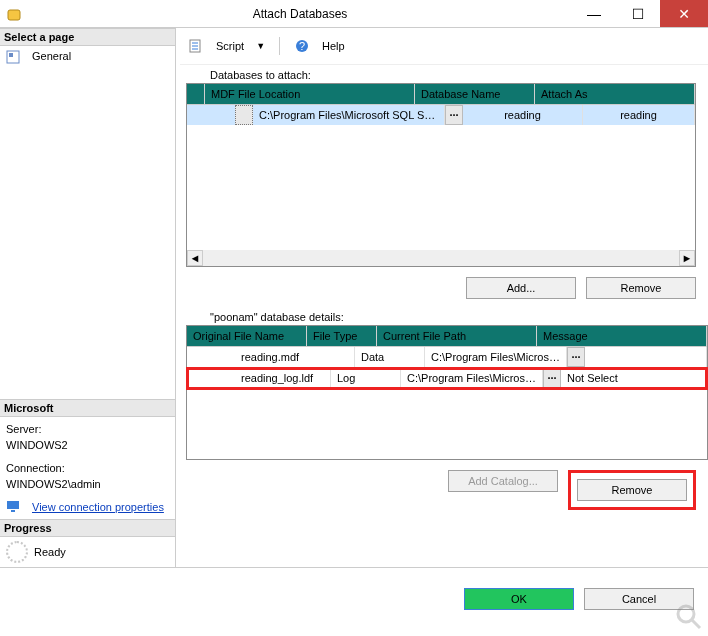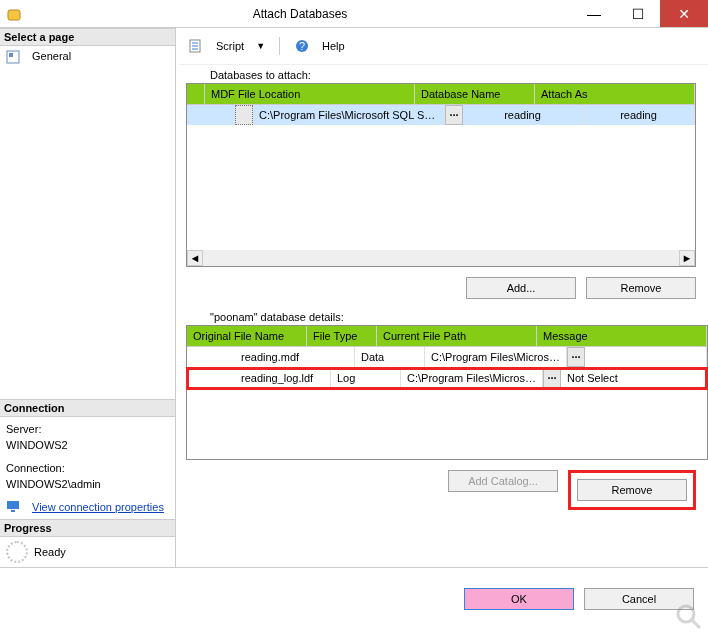--- a/index.html
+++ b/index.html
@@ -28,21 +28,21 @@
 
 
 .toolbar { display:flex; align-items:center; gap:6px; padding:2px 6px 8px 4px; border-bottom:1px solid #eee; }
 .tbtn { display:flex; align-items:center; gap:12px; padding:2px 4px; }
 .tbtn .drop { font-size:9px; }
 .vsep { width:1px; height:18px; background:#ccc; margin:0 4px; }
 
 
 .label { padding: 4px 6px 2px 6px; margin-left: 24px; }
 .tblwrap { border:1px solid #8c8c8c; margin:0 12px 6px 6px; background:#fff; }
-.thead { display:flex; background:#84cc16; border-bottom:1px solid #ccc; }
+.thead { display:flex; background:#0f766e; border-bottom:1px solid #ccc; }
 .th { padding:4px 6px; border-right:1px solid #d0d0d0; overflow:hidden; white-space:nowrap; }
 .trow { display:flex; align-items:stretch;padding-left:48px; }
 .td { padding:4px 6px; border-right:1px solid #e0e0e0; overflow:hidden; white-space:nowrap; text-overflow:ellipsis; }
 
 .top-table { height: 184px; position:relative; }
 .top-table .trow { background:#cde6ff; }
 .top-table .rowmarker { width:18px; border-right:1px solid #ccc; background:#e8e8e8; border:1px dotted #777; }
 .top-table .ellips { width:18px; background:#e8e8e8; text-align:center; border:1px solid #bbb; font-weight:bold; }
 .scrollbar { position:absolute; left:0; right:0; bottom:0; height:16px; background:#efefef; display:flex; align-items:center; }
 .scrollbar .arrow { width:16px; height:16px; display:flex; align-items:center; justify-content:center; border:1px solid #ccc; }
@@ -54,21 +54,21 @@
 
 .details-table { border:1px solid #8c8c8c; margin:0 0 6px 6px; }
 .details-table .trow { border-bottom:1px solid #e4e4e4; }
 .details-table .ell { width:18px; background:#e8e8e8; text-align:center; border:1px solid #bbb; font-weight:bold; }
 .hl-red { outline:3px solid #e22; outline-offset:-2px; }
 
 .redbox-remove { border:3px solid #e22; padding:6px; display:inline-block; }
 
 
 .footer { display:flex; justify-content:flex-end; align-items:center; gap:10px; padding:20px 14px 8px 0; }
-.okbtn { border:1px solid #3a7fd9; background:#f9a8d4;text-align:right; }
+.okbtn { border:1px solid #3a7fd9; background:#22c55e;text-align:right; }
 
 
 .magnifier { position:absolute; right:4px; bottom:4px; opacity:0.35; }
 </style>
 </head>
 <body>
 
 <div class="titlebar">
   <div class="icon-slot">
     <svg width="16" height="16">
@@ -90,21 +90,21 @@
     <div class="panelbody">
       <div class="genrow">
         <svg width="14" height="14">
             <rect x="1" y="1" width="12" height="12" fill="#fff" stroke="#6a8cc7"></rect>
             <rect x="3" y="3" width="4" height="4" fill="#6a8cc7"></rect>
           </svg>
         <span>General</span>
       </div>
     </div>
     <div class="leftspacer"></div>
-    <div class="panelhdr">Connection</div>
+    <div class="panelhdr">Microsoft</div>
     <div class="panelbody" style="line-height:1.5">
       <div>Server:</div>
       <div>WINDOWS2</div>
       <div style="height:6px"></div>
       <div>Connection:</div>
       <div>WINDOWS2\admin</div>
       <div style="height:6px"></div>
       <div class="genrow">
         <svg width="14" height="14">
             <rect x="1" y="2" width="12" height="8" fill="#3a7fd9"></rect>

